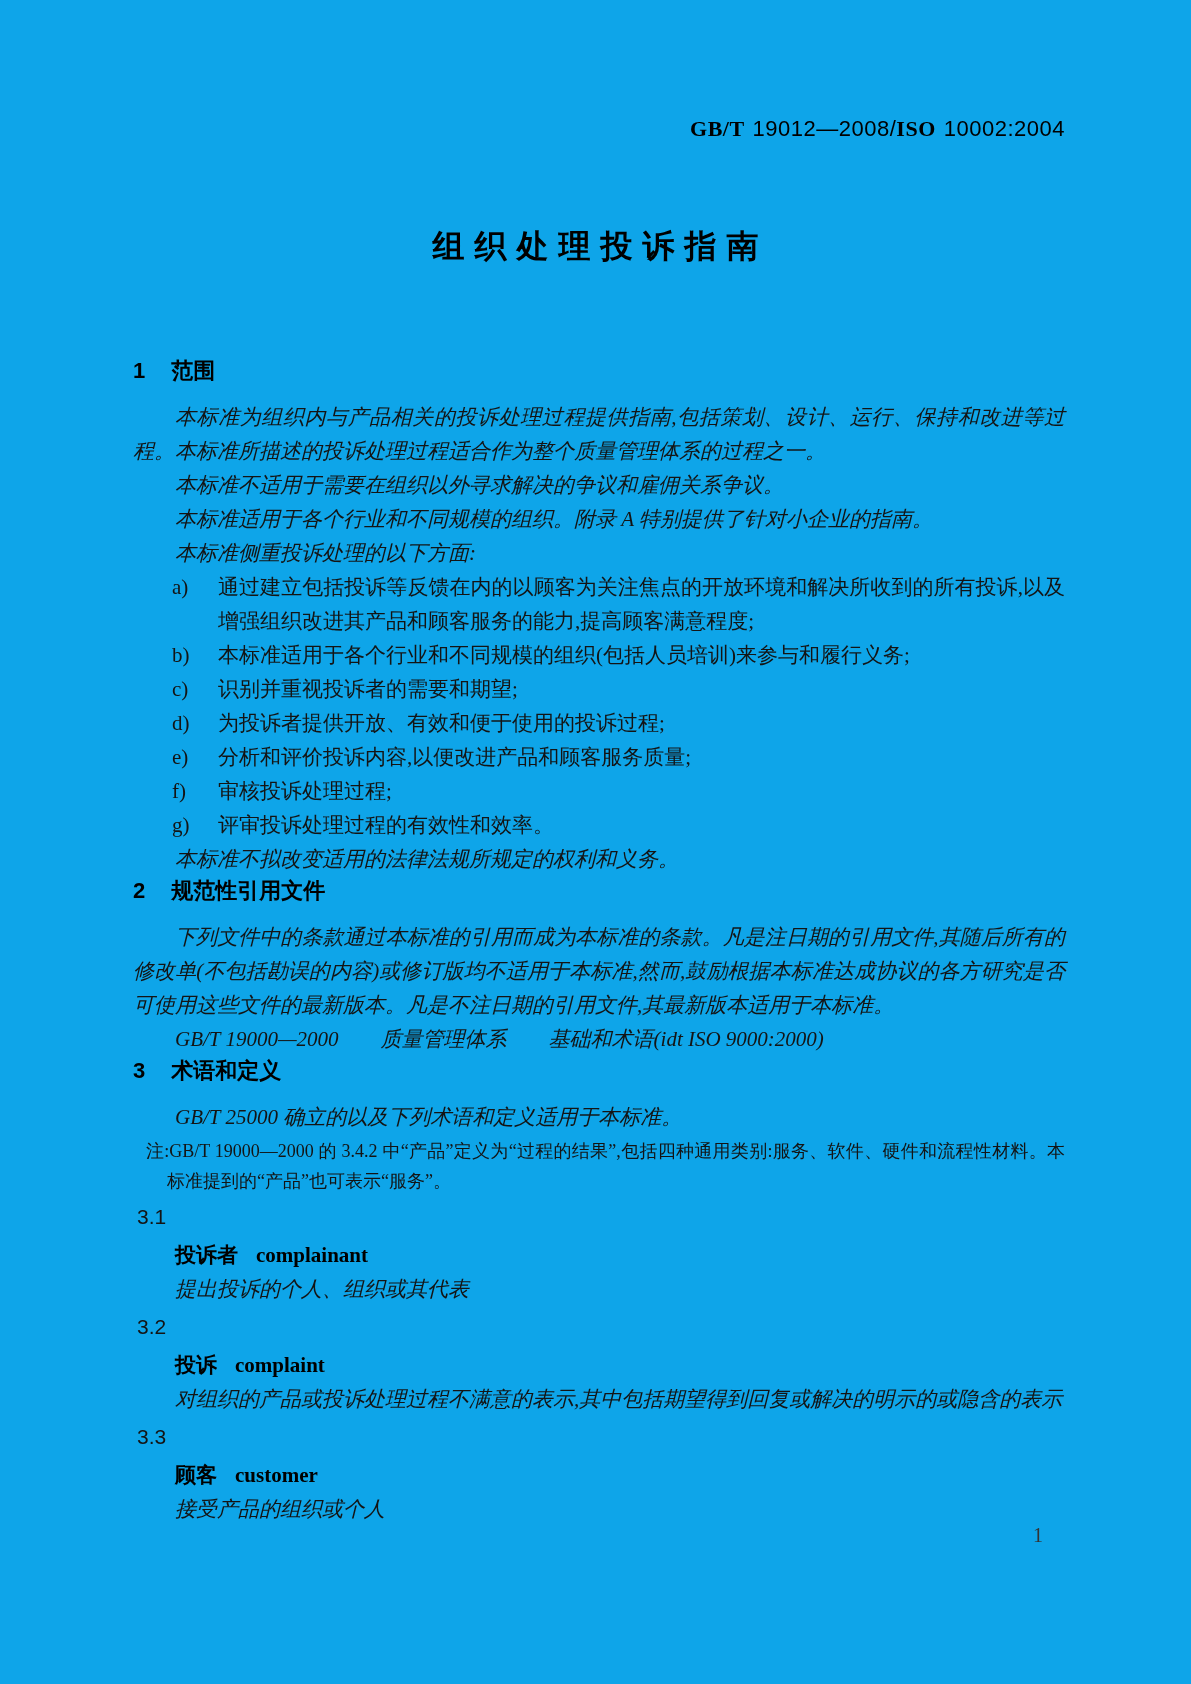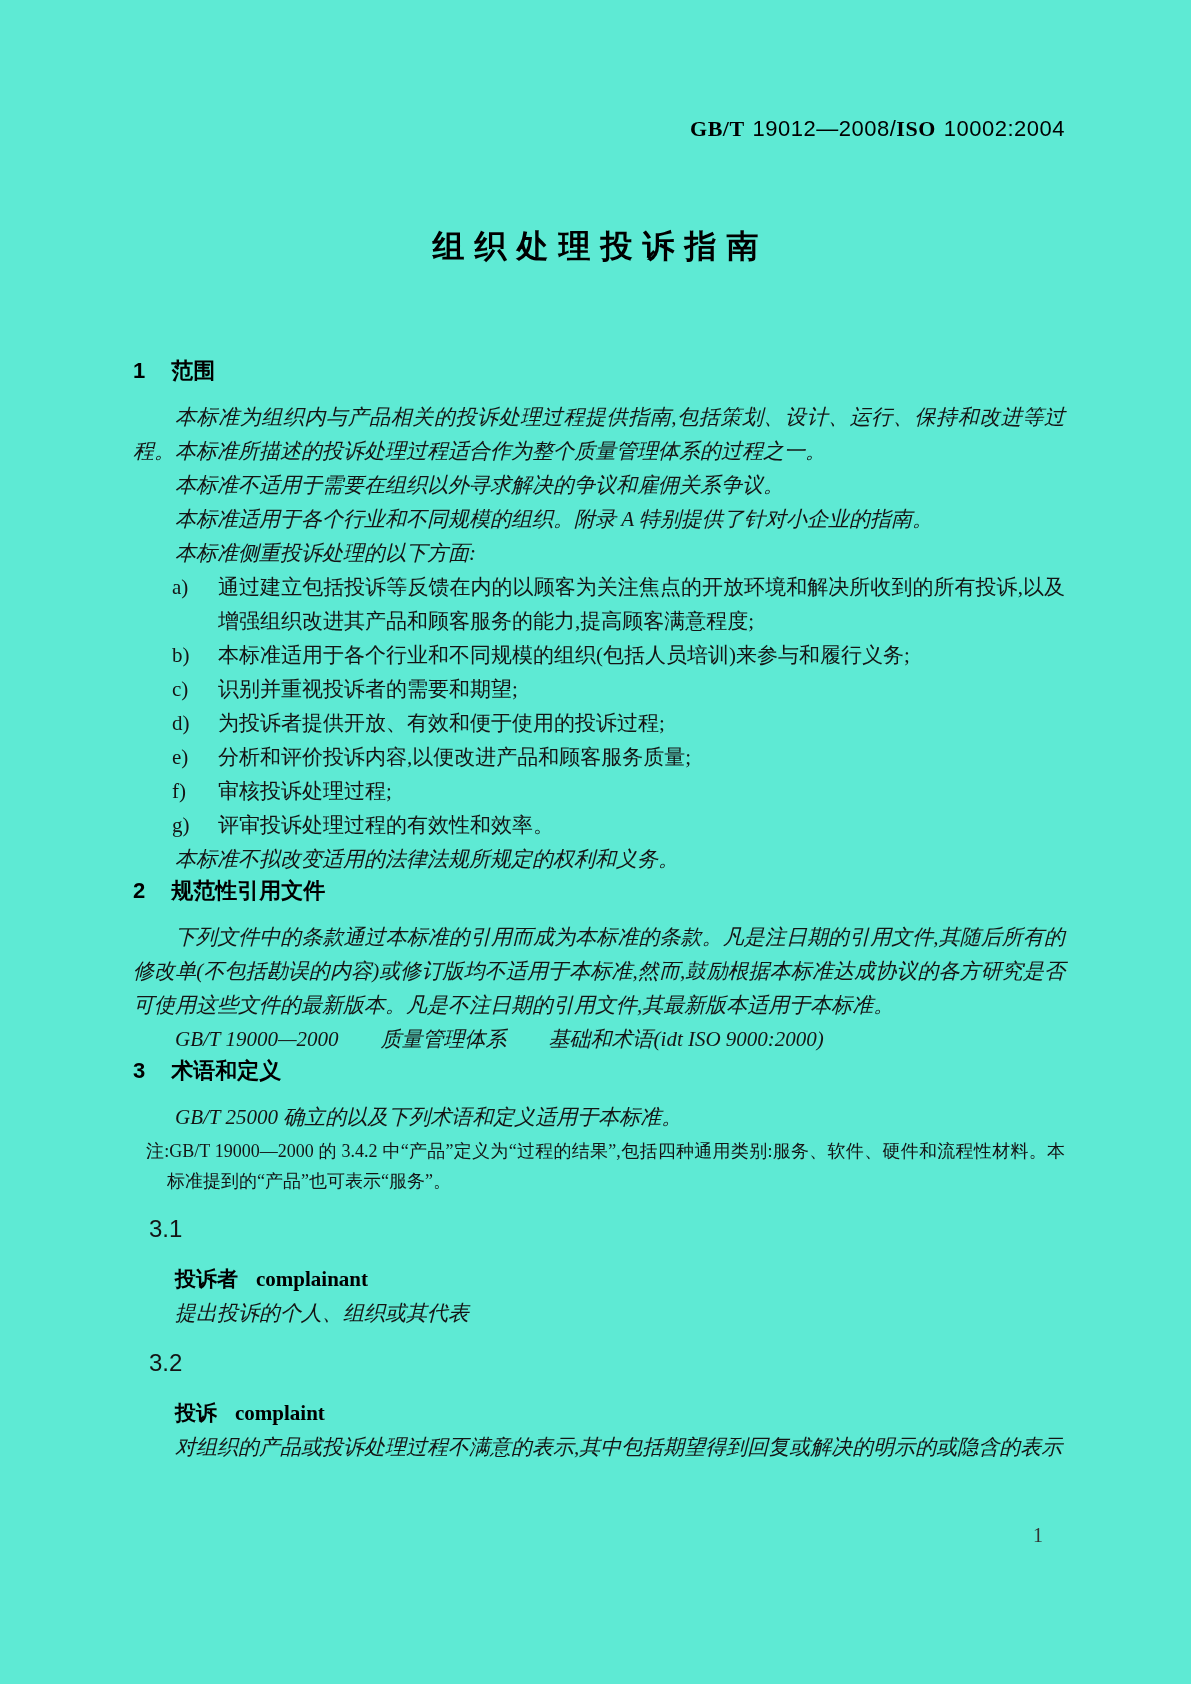--- a/index.html
+++ b/index.html
@@ -1,19 +1,19 @@
 <!DOCTYPE html>
 <html><head>
 <meta charset="utf-8">
 <style>
   html,body{margin:0;padding:0;background:#e8e8e8;}
   .page{
     position:relative;
     width:1191px;height:1684px;
-    background:#5eead4;
+    background:#0ea5e9;
     margin:0 auto;
     overflow:hidden;
     color:#141414;
     font-family:"Liberation Serif","DejaVu Serif",serif;
   }
   
   .doc-header{
     position:absolute;top:116px;right:126px;
     font-size:22px;letter-spacing:0.5px;white-space:nowrap;color:#000;
   }
@@ -44,21 +44,21 @@
   p.para{margin:0;text-indent:2em;font-style:italic;}
   .list{margin:0;padding:0;list-style:none;}
   .li{position:relative;padding-left:85px;margin:0;}
   .li .marker{position:absolute;left:39px;top:0;font-family:"Liberation Serif","DejaVu Serif",serif;}
   .note{
     font-size:18px;line-height:30px;
     margin:2px 0 4px 34px;text-indent:-21px;
   }
   .entry-id{
     font-family:"Liberation Sans","DejaVu Sans",sans-serif;
-    font-size:24px;text-indent:0;margin:16px;
+    font-size:21px;text-indent:0;margin:4px;
   }
   .term-line{margin:0;text-indent:2em;}
   .term-zh{
     font-family:Liberation Sans, sans-serif;
     font-weight:700;color:#000;
   }
   .term-en{
     font-family:"Liberation Serif","DejaVu Serif",serif;
     font-weight:700;margin-left:18px;color:#000;
   }
@@ -137,18 +137,25 @@
     </div>
 
     <div>
       <p class="entry-id">3.2</p>
       <p class="term-line">
         <span class="term-zh">投诉</span><span class="term-en">complaint</span>
       </p>
       <p class="para">对组织的产品或投诉处理过程不满意的表示,其中包括期望得到回复或解决的明示的或隐含的表示</p>
     </div>
 
+    <div>
+      <p class="entry-id">3.3</p>
+      <p class="term-line">
+        <span class="term-zh">顾客</span><span class="term-en">customer</span>
+      </p>
+      <p class="para">接受产品的组织或个人</p>
+    </div>
 
   </div>
 
   <div class="page-num">1</div>
 
 </div>
 
 </body></html>

